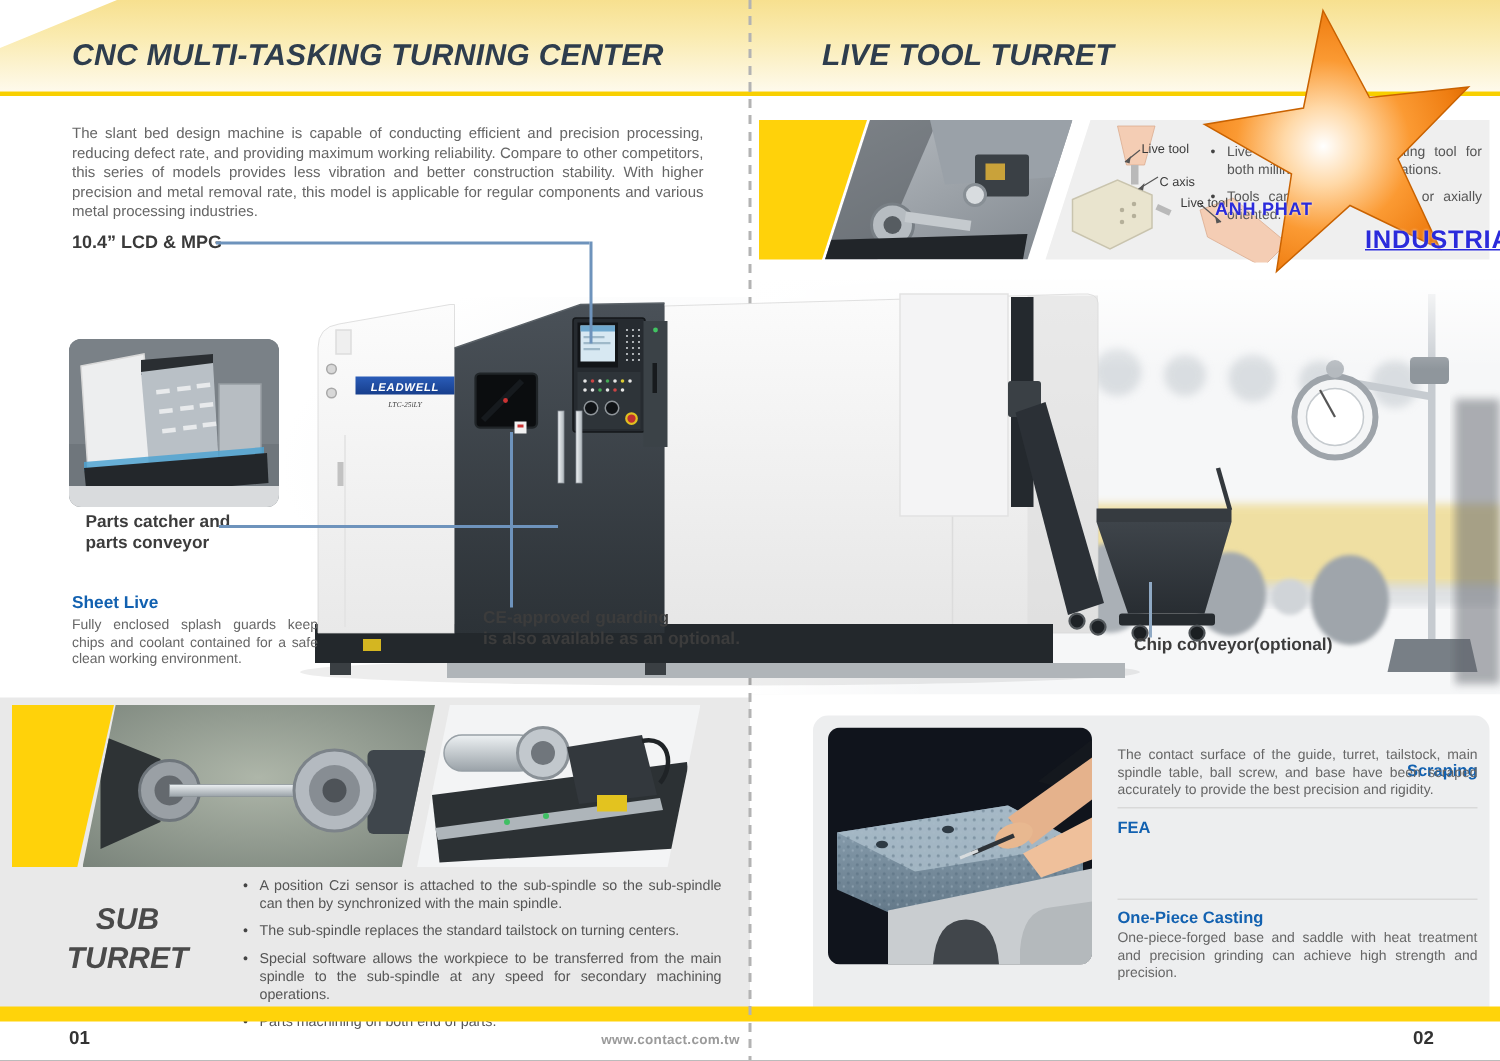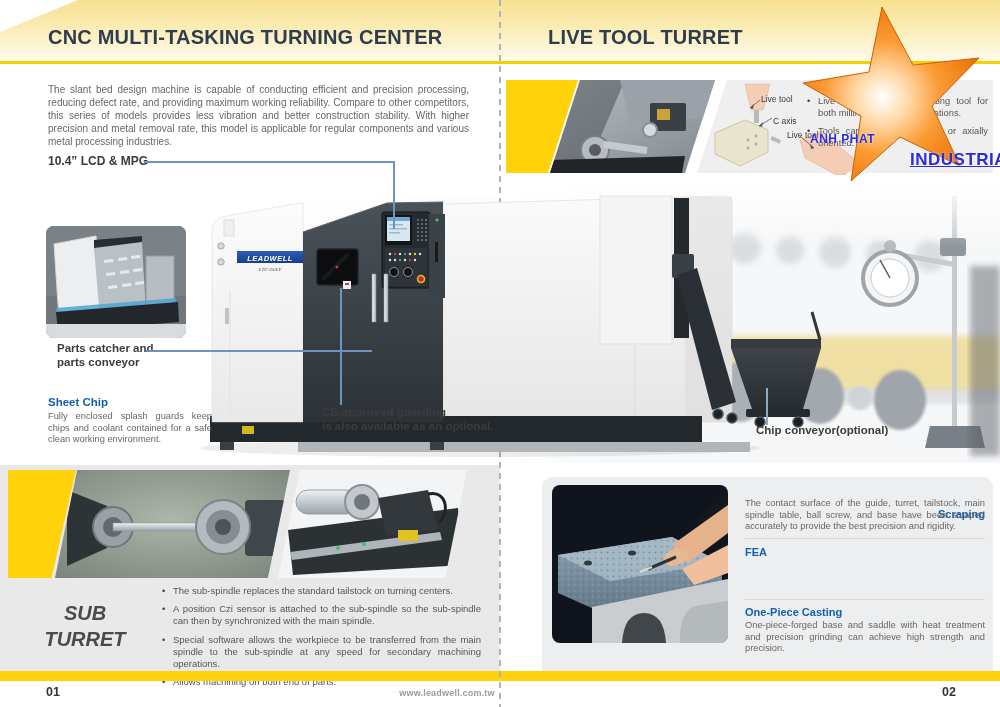--- a/index.html
+++ b/index.html
@@ -7,21 +7,21 @@
         font-family:"Liberation Sans",sans-serif;margin:0 auto;}
   #page *{box-sizing:border-box;}
   .abs{position:absolute;}
 
   
   #header-band{left:0;top:0;width:1000px;height:61px;z-index:1;
     background:linear-gradient(180deg,#F7E08F 0%,#FAEBB0 40%,#FEFAEC 100%);}
   #gold-line{left:0;top:61px;width:1000px;height:3px;background:#F8CF00;z-index:1;}
   #corner-wedge{left:0;top:0;width:78px;height:32px;background:#fff;z-index:2;
     clip-path:polygon(0 0,100% 0,0 100%);}
-  .page-title{top:26px;font-size:20px;font-weight:bold;color:#2E3D4D;
+  .page-title{top:26px;font-size:20px;font-style:italic;font-weight:bold;color:#2E3D4D;
     letter-spacing:.2px;z-index:3;white-space:nowrap;}
   #title-left{left:48px;} #title-right{left:548px;}
 
   
   .txt{z-index:7;}
   #intro{left:48px;top:84px;width:421px;font-size:10px;line-height:12.9px;color:#666;text-align:justify;}
   .bold-label{font-size:11.5px;font-weight:bold;color:#3C3C3C;line-height:13.5px;}
   #lcd-label{left:48px;top:154px;font-size:12px;font-weight:bold;color:#3A3A3A;}
   .callout{background:#6E93BC;z-index:8;}
   #lcd-h{left:144px;top:161px;width:249px;height:2px;}
@@ -126,21 +126,21 @@
     <polygon points="10,86 132,76 133,96 12,106" fill="#23272B"></polygon>
     <rect x="0" y="98" width="140" height="14" fill="#D9DBDD"></rect>
   </svg>
 
   <div class="abs txt bold-label" id="parts-label">
     <div>Parts catcher and</div>
     <div>parts conveyor</div>
   </div>
   <div class="abs callout" id="parts-line"></div>
 
-  <div class="abs txt blue-h" id="sheet-h">Sheet Chip</div>
+  <div class="abs txt blue-h" id="sheet-h">Sheet Live</div>
   <div class="abs txt" id="sheet-b">Fully enclosed splash guards keep chips and coolant contained for a safe clean working environment.</div>
 
   <div class="abs callout" id="ce-line"></div>
   <div class="abs bold-label" id="ce-label">
     <div>CE-approved guarding</div>
     <div>is also available as an optional.</div>
   </div>
 
   <div class="abs" id="machine-backdrop"></div>
   <svg class="abs" id="machine-svg" width="665" height="275" viewBox="0 0 665 275">
@@ -417,24 +417,24 @@
     <path d="M150,24 C168,20 172,40 162,52" stroke="#1F2326" stroke-width="3" fill="none"></path>
     <circle cx="60" cy="78" r="2" fill="#3FBF63"></circle>
       <circle cx="86" cy="74" r="2" fill="#3FBF63"></circle>
   </svg>
 
   <div class="abs" id="sub-title">
     <div>SUB</div>
     <div>TURRET</div>
   </div>
   <div class="abs" id="sub-bullets">
+    <div class="b-row">A position Czi sensor is attached to the sub-spindle so the sub-spindle can then by synchronized with the main spindle.</div>
     <div class="b-row">The sub-spindle replaces the standard tailstock on turning centers.</div>
-    <div class="b-row">A position Czi sensor is attached to the sub-spindle so the sub-spindle can then by synchronized with the main spindle.</div>
     <div class="b-row">Special software allows the workpiece to be transferred from the main spindle to the sub-spindle at any speed for secondary machining operations.</div>
-    <div class="b-row">Allows machining on both end of parts.</div>
+    <div class="b-row">Parts machining on both end of parts.</div>
   </div>
 
   <div class="abs" id="panel-right"></div>
   <svg class="abs photo" id="scrape-photo" width="176" height="158" viewBox="0 0 176 158">
     <defs>
       <linearGradient id="gCast" x1="0" y1="0" x2="0" y2="1">
           <stop offset="0" stop-color="#8FA5B5"></stop>
           <stop offset="1" stop-color="#5F7484"></stop>
         </linearGradient>
       <pattern id="pSpeck" width="6" height="6" patternUnits="userSpaceOnUse">
@@ -463,17 +463,17 @@
   <div class="abs sec-h" id="sec1-h">Scraping</div>
   <div class="abs sec-b" id="sec1-b">The contact surface of the guide, turret, tailstock, main spindle table, ball screw, and base have been scraped accurately to provide the best precision and rigidity.</div>
   <div class="abs sec-div" id="div1"></div>
   <div class="abs sec-h" id="sec2-h">FEA</div>
   <div class="abs sec-div" id="div2"></div>
   <div class="abs sec-h" id="sec3-h">One-Piece Casting</div>
   <div class="abs sec-b" id="sec3-b">One-piece-forged base and saddle with heat treatment and precision grinding can achieve high strength and precision.</div>
 
   <div class="abs" id="foot-bar"></div>
   <div class="abs page-num" id="num-left">01</div>
-  <div class="abs" id="footer-url">www.leadwell.com.tw</div>
+  <div class="abs" id="footer-url">www.contact.com.tw</div>
   <div class="abs page-num" id="num-right">02</div>
 
   <div class="abs" id="divider"></div>
 </div>
 
 </body></html>

